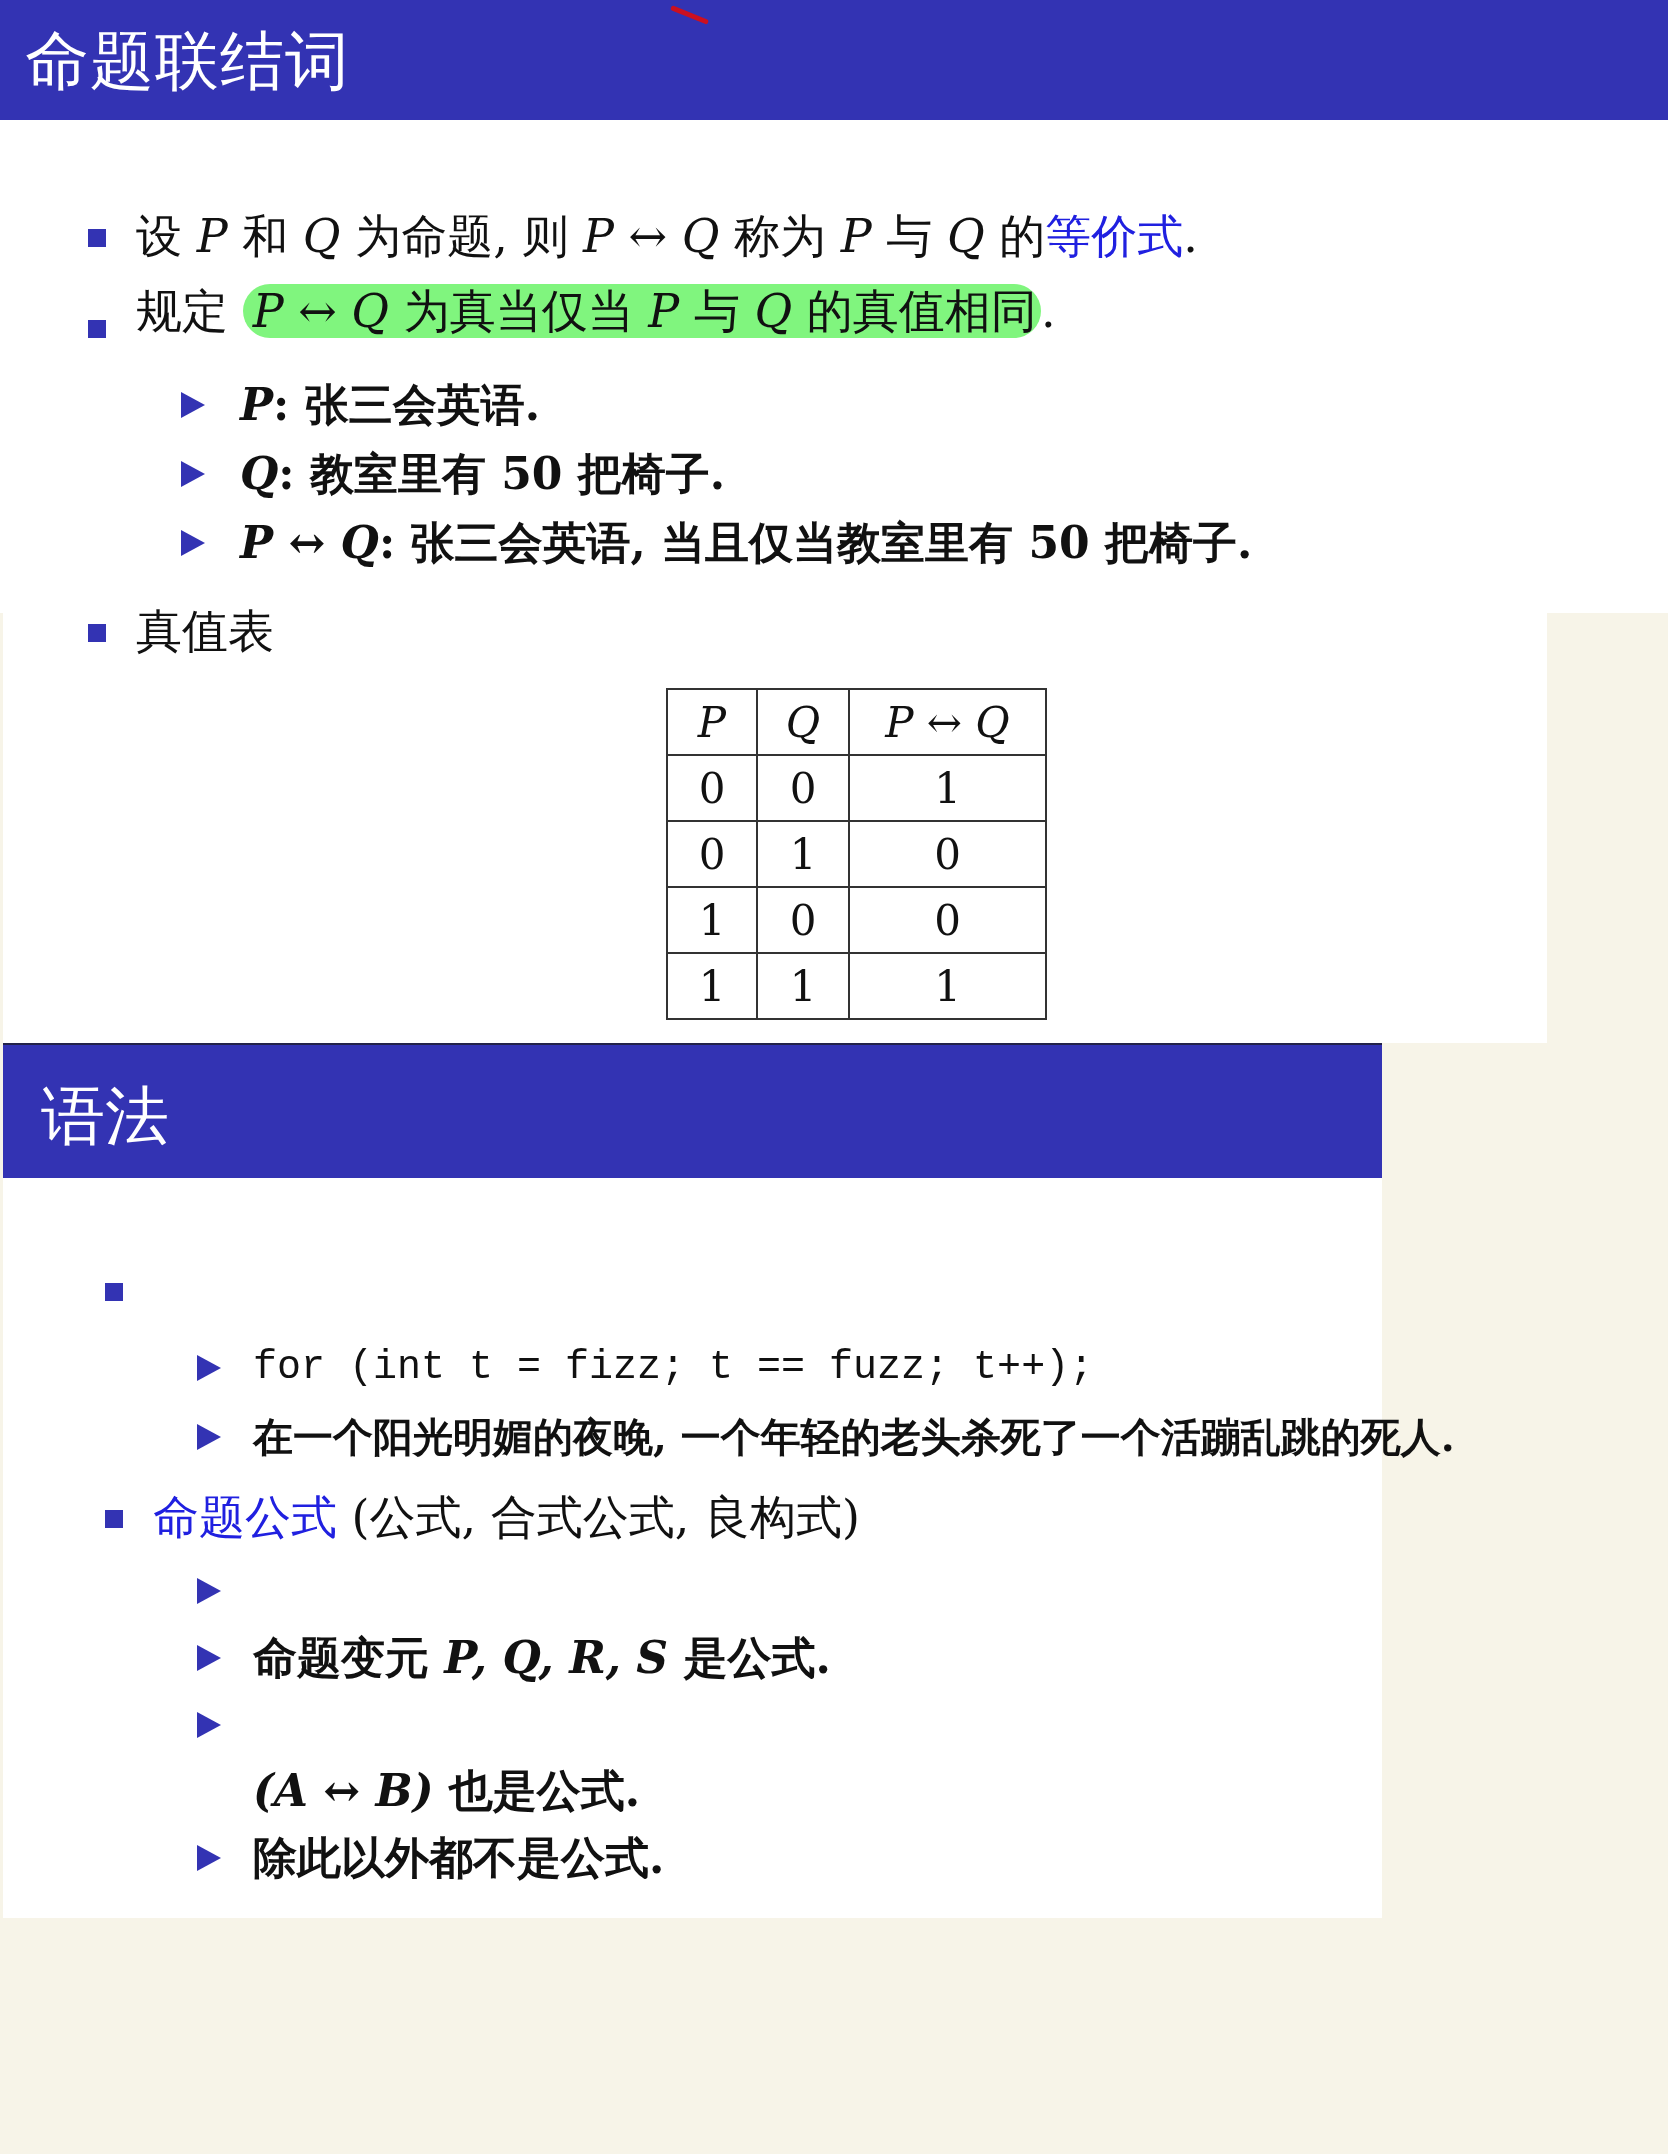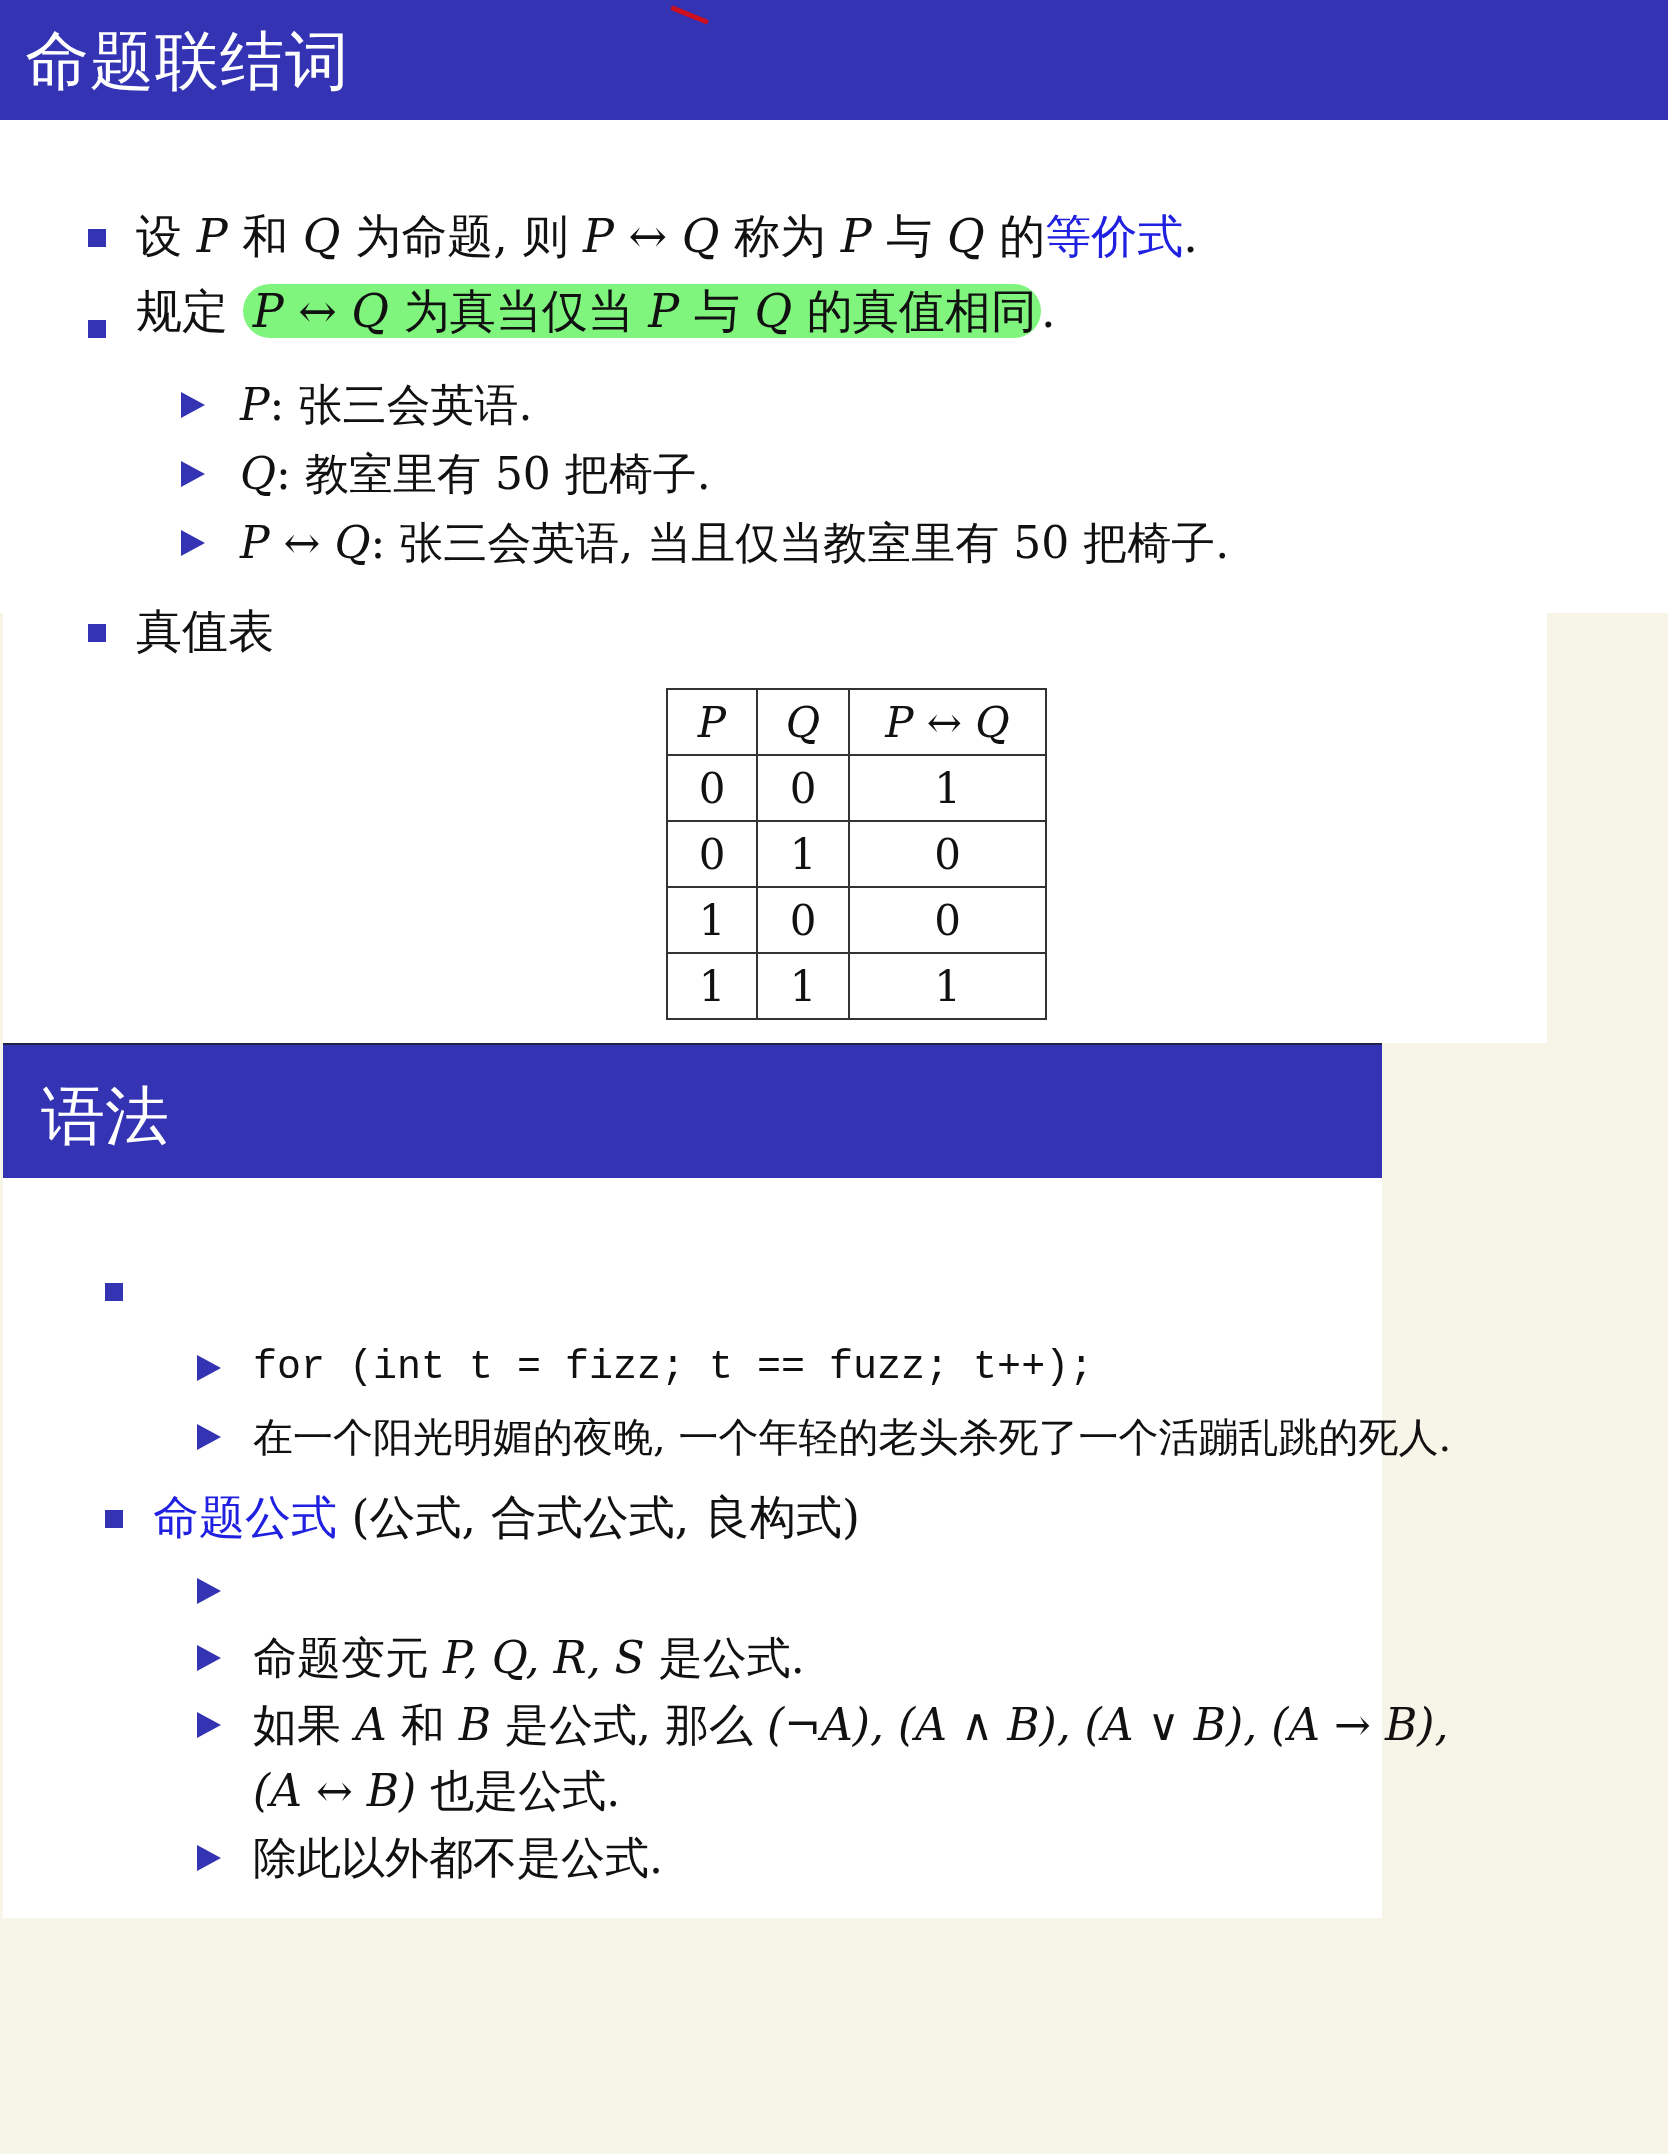--- a/index.html
+++ b/index.html
@@ -18,21 +18,21 @@
   }
   #slide1 .header { top:0; height:120px; }
   #slide1 .header .title { position:absolute; left:25px; top:18px; font-size:64px; letter-spacing:1px; }
   #slide2 .header { top:0; height:135px; box-shadow: inset 0 2px 0 #22224a; }
   #slide2 .header .title { position:absolute; left:38px; top:30px; font-size:64px; }
   .redmark {
     position:absolute; left:671px; top:5px; width:40px; height:5px;
     background:#cc1020; border-radius:3px; transform:rotate(22deg); transform-origin:left center;
   }
   .line { position:absolute; white-space:nowrap; font-size:46px; line-height:56px; }
-  .sub { font-size:44px; }
+  .sub { font-size:44px;font-weight:bold; }
   .bullet-sq {
     position:absolute; width:18px; height:18px; background:#3333b3;
   }
   .bullet-tri {
     position:absolute; width:0; height:0;
     border-top:13px solid transparent; border-bottom:13px solid transparent;
     border-left:24px solid #3333b3;
   }
   .m { font-style:italic; font-family:"DejaVu Serif", "Liberation Serif", serif; }
   .blue { color:#2020e0; }
@@ -136,22 +136,19 @@
   </div>
 
   <div class="bullet-tri" style="left:194px; top:535px;"></div>
 
   <div class="bullet-tri" style="left:194px; top:602px;"></div>
   <div class="line sub" style="left:250px; top:587px;">
     <span>命题变元 </span><span class="m">P, Q, R, S</span><span> 是公式.</span>
   </div>
 
   <div class="bullet-tri" style="left:194px; top:669px;"></div>
-  <div class="line sub" style="left:250px; top:654px;">
-    <span>如果 </span><span class="m">A</span><span> 和 </span><span class="m">B</span><span> 是公式, 那么 </span><span class="m">(¬A), (A ∧ B), (A ∨ B), (A → B),</span>
-  </div>
   <div class="line sub" style="left:250px; top:720px;">
     <span class="m">(A ↔ B)</span><span> 也是公式.</span>
   </div>
 
   <div class="bullet-tri" style="left:194px; top:802px;"></div>
   <div class="line sub" style="left:250px; top:787px;">除此以外都不是公式.</div>
 </div>
 
 </body></html>

